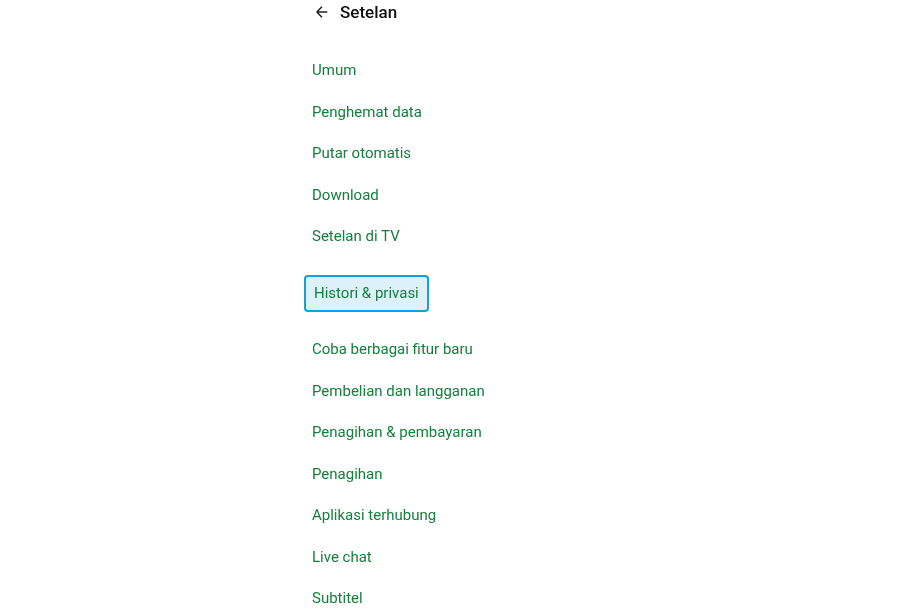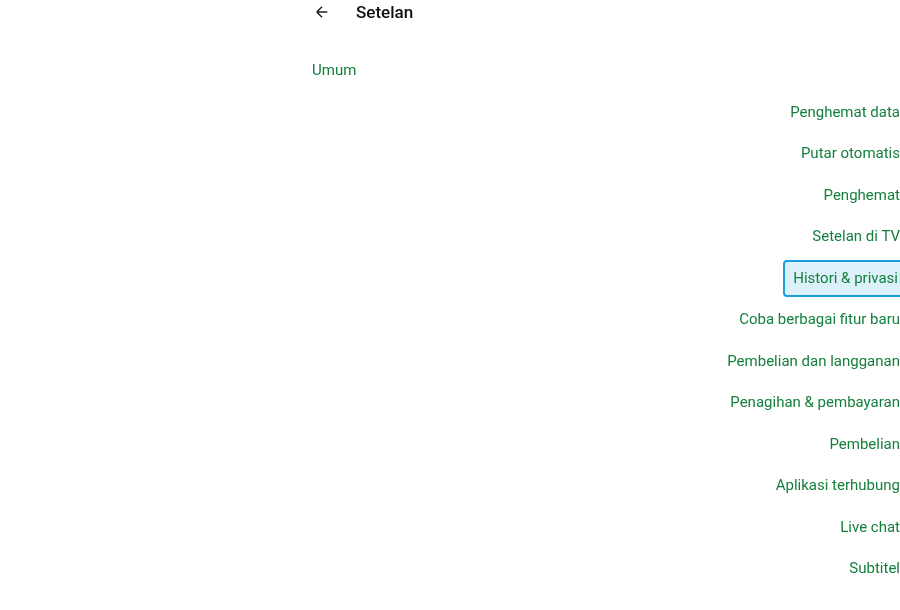--- a/index.html
+++ b/index.html
@@ -14,21 +14,21 @@
       height: 610px;
       position: relative;
     }
     .container {
       padding-left: 312px;
       padding-top: 0;
     }
     .header {
       display: flex;
       align-items: center;
-      gap: 24px;
+      gap: 8px;
       height: 24px;
       margin-top: 0;
       padding-top: 0;
     }
     .back-arrow {
       width: 20px;
       height: 20px;
       display: flex;
       align-items: center;
       justify-content: center;
@@ -53,52 +53,51 @@
       color: #15803d;
       padding: 11px 0;
       cursor: pointer;
       line-height: 1.3;
     }
     .menu-item.highlighted {
       border: 2.5px solid #1a9edb;
       border-radius: 4px;
       background: rgba(26, 158, 219, 0.15);
       padding: 7px 8px;
-      margin: 2px -8px;
+      margin: 17px -8px;
     }
     .menu-row {
       display: block;
       margin-bottom: 0;
     }
     .menu-row + .menu-row {
       margin-top: 0;
-      text-align: right;
     }
   </style>
 </head>
 <body>
 
 <div class="container">
   <div class="header">
     <div class="back-arrow">
       <svg viewBox="0 0 24 24" fill="none" stroke="currentColor" stroke-width="2">
         <path d="M19 12H5M5 12L12 19M5 12L12 5"></path>
       </svg>
     </div>
     <div class="page-title">Setelan</div>
   </div>
 
   <div class="menu-list">
     <div class="menu-row"><span class="menu-item">Umum</span></div>
     <div class="menu-row"><span class="menu-item">Penghemat data</span></div>
     <div class="menu-row"><span class="menu-item">Putar otomatis</span></div>
-    <div class="menu-row"><span class="menu-item">Penghemat</span></div>
+    <div class="menu-row"><span class="menu-item">Download</span></div>
     <div class="menu-row"><span class="menu-item">Setelan di TV</span></div>
     <div class="menu-row"><span class="menu-item highlighted">Histori &amp; privasi</span></div>
     <div class="menu-row"><span class="menu-item">Coba berbagai fitur baru</span></div>
     <div class="menu-row"><span class="menu-item">Pembelian dan langganan</span></div>
     <div class="menu-row"><span class="menu-item">Penagihan &amp; pembayaran</span></div>
-    <div class="menu-row"><span class="menu-item">Pembelian</span></div>
+    <div class="menu-row"><span class="menu-item">Penagihan</span></div>
     <div class="menu-row"><span class="menu-item">Aplikasi terhubung</span></div>
     <div class="menu-row"><span class="menu-item">Live chat</span></div>
     <div class="menu-row"><span class="menu-item">Subtitel</span></div>
   </div>
 </div>
 
 </body></html>

